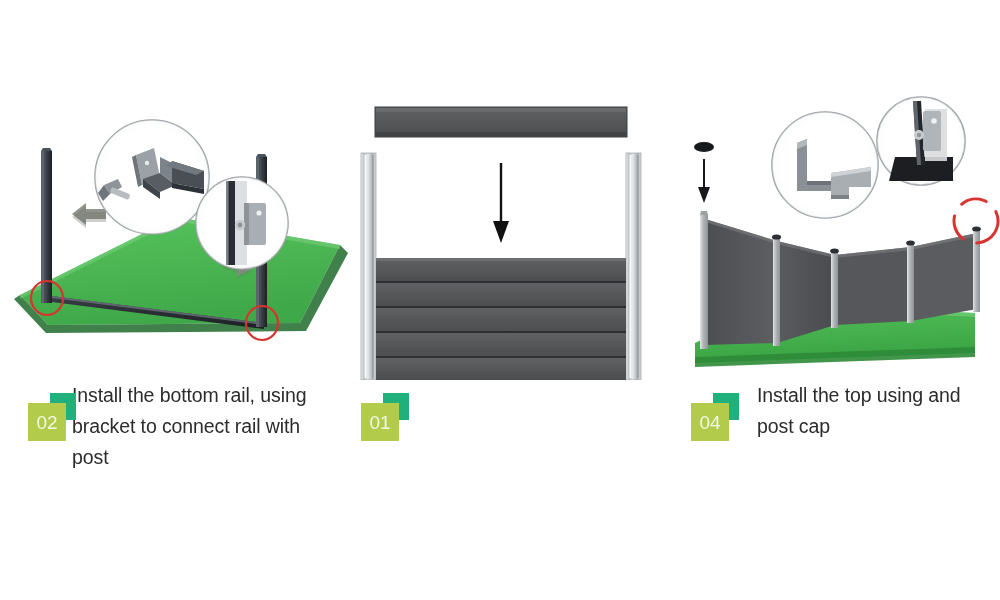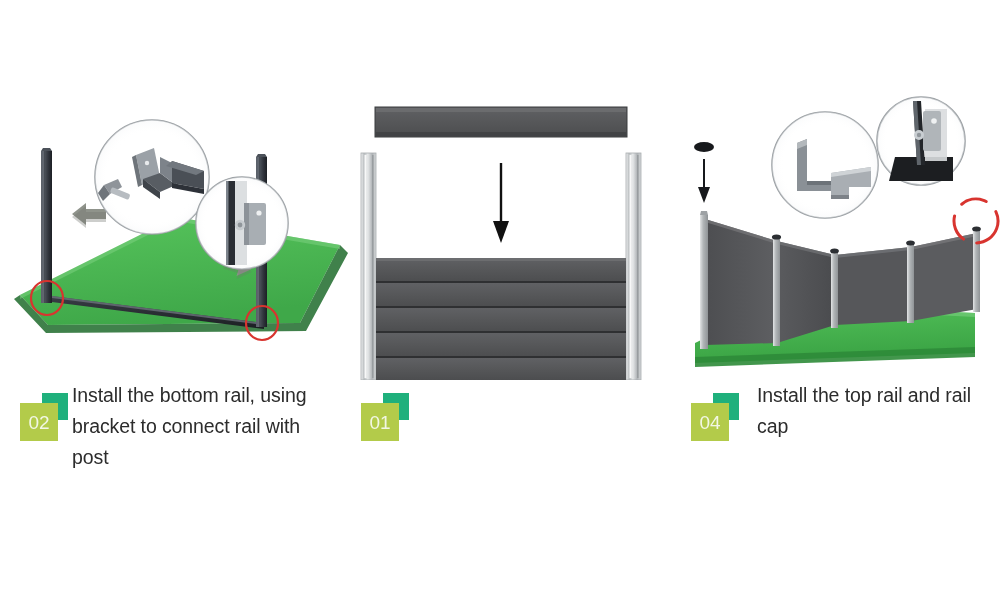--- a/index.html
+++ b/index.html
@@ -90,21 +90,21 @@
     padding: 0;
     font-size: 19.5px;
     line-height: 31px;
     color: #2c2c2c;
     font-family: "Liberation Sans", sans-serif;
     letter-spacing: -0.1px;
   }
   #step-02 .caption-text { margin-left: 72px; width: 262px; }
   #step-03 .caption-text { margin-left: 72px; width: 258px; }
   #step-04 .caption-text { margin-left: 72px; width: 244px; }
-  #step-02 .badge { left: 20px; }
+  #step-02 .badge { left: 28px; }
   #step-03 .badge { left: 6px; }
   #step-04 .badge { left: 6px; padding-left: 20px; }
 </style>
 </head>
 <body>
 
 <div id="page">
   <div class="steps">
 
     <div class="step" id="step-02">
@@ -408,18 +408,18 @@
           </g>
         </svg>
       </div>
 
       <div class="caption">
         <div class="badge">
           <div class="badge-back"></div>
           <div class="badge-front"></div>
           <div class="badge-num">04</div>
         </div>
-        <p class="caption-text">Install the top rail and rail cap</p>
+        <p class="caption-text">Install the top using and post cap</p>
       </div>
     </div>
 
   </div>
 </div>
 
 </body></html>

